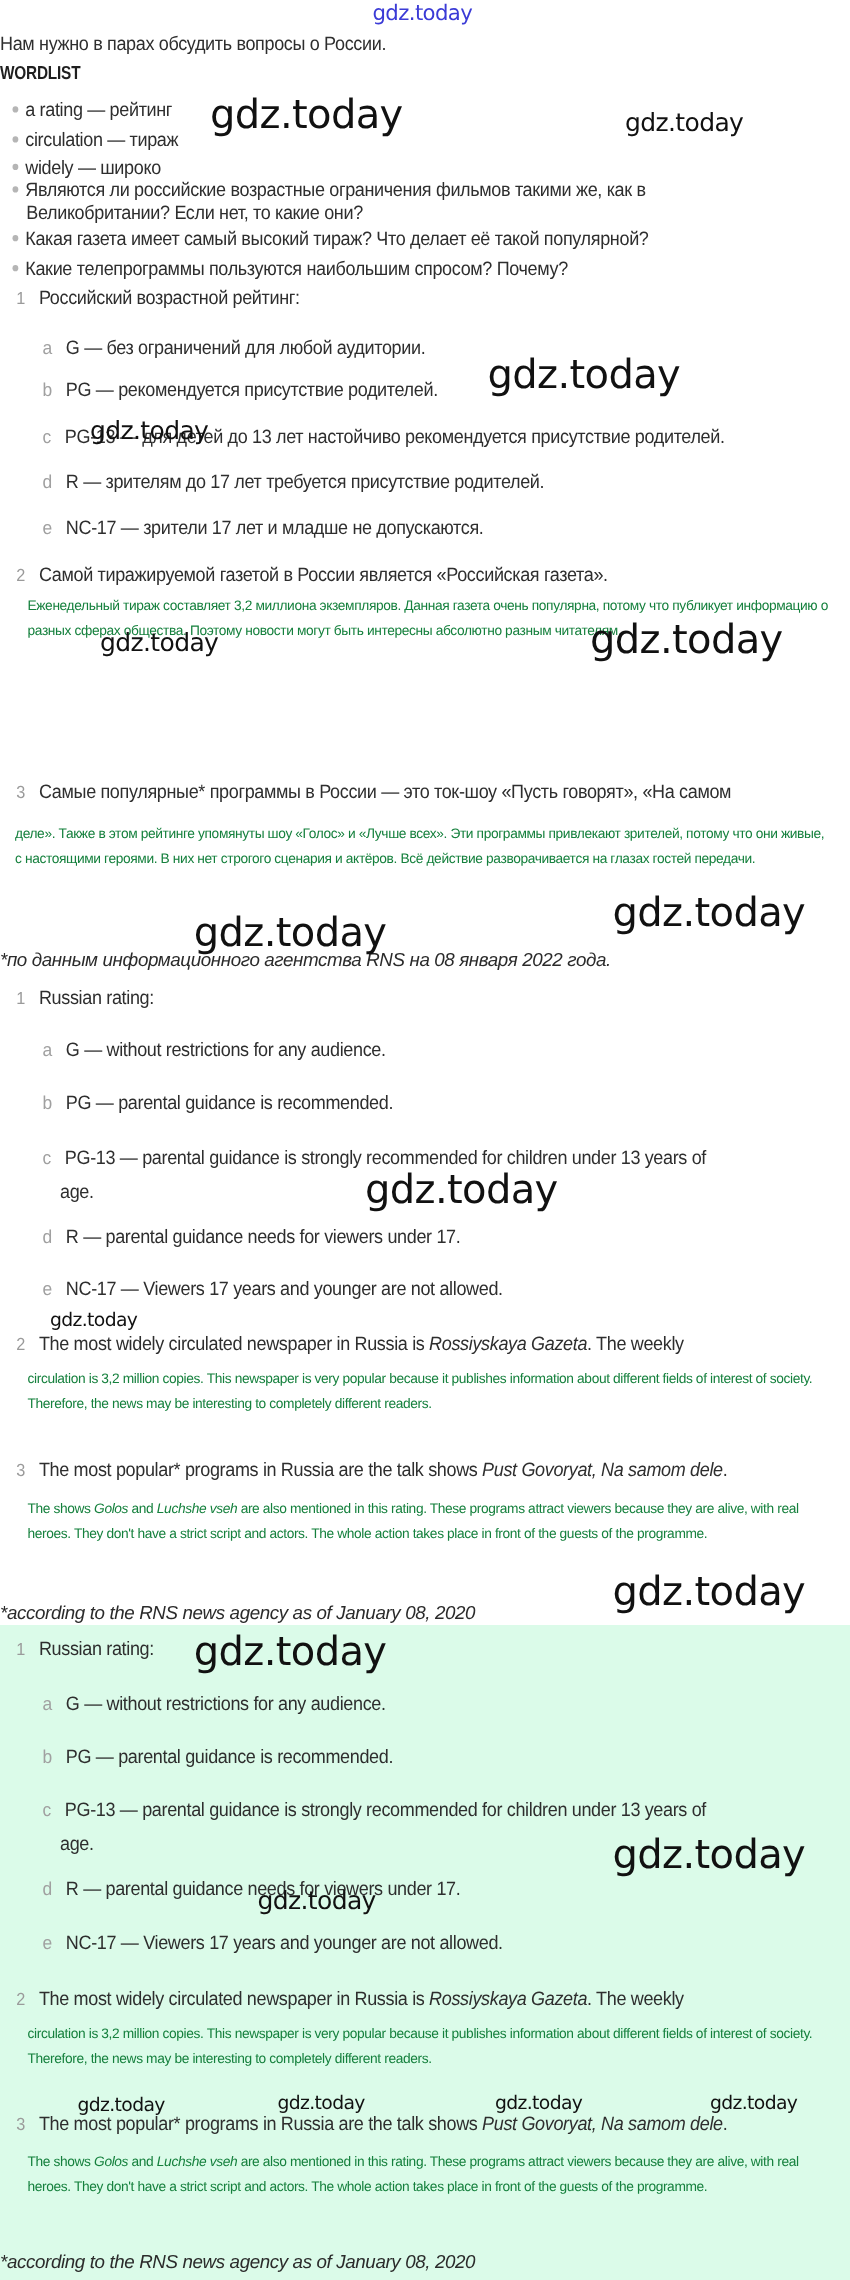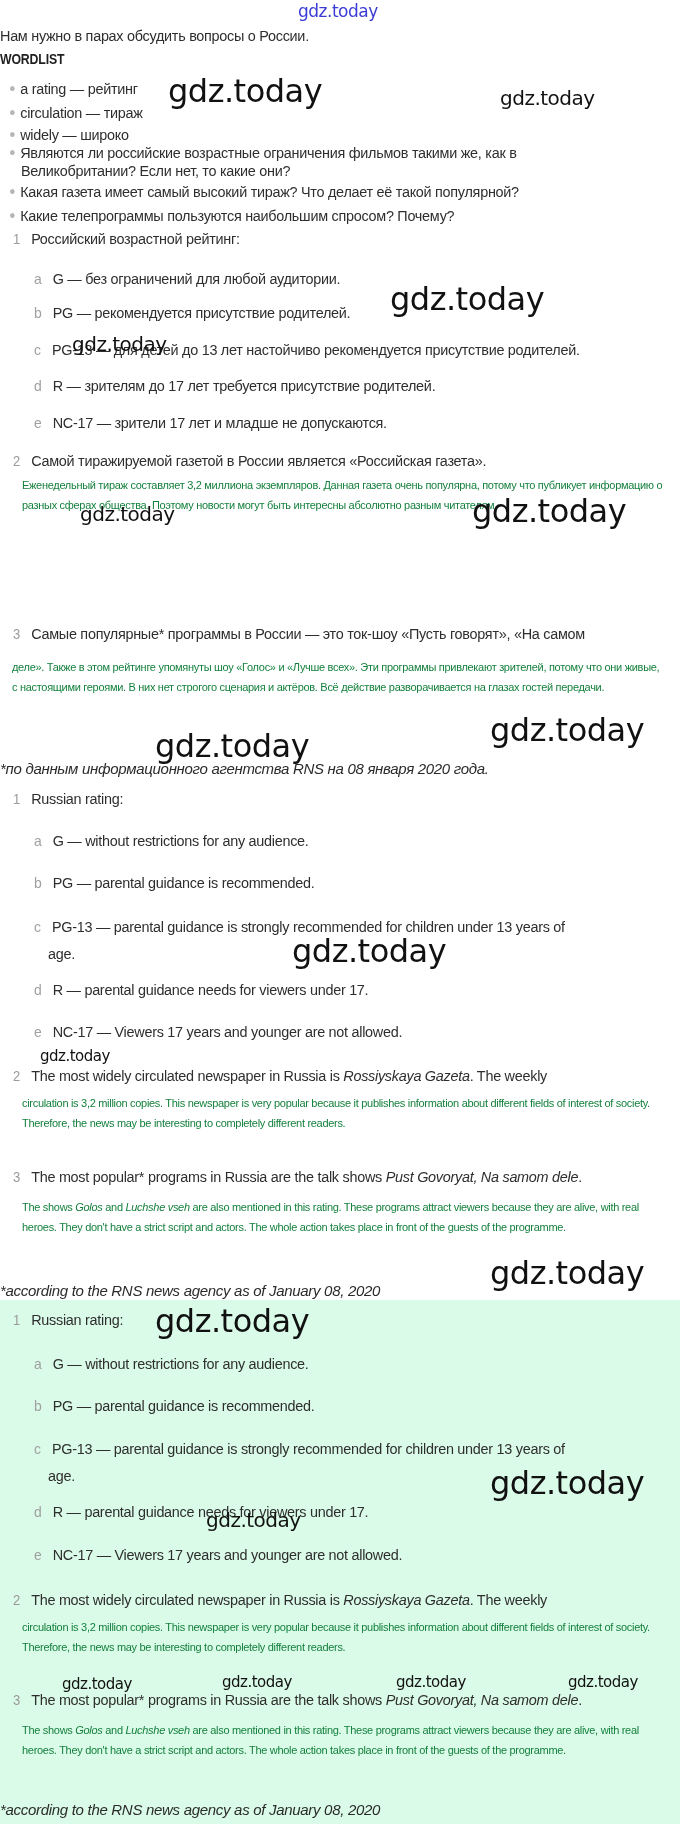--- a/index.html
+++ b/index.html
@@ -45,21 +45,21 @@
 <div class="abs txt" style="left:34px;top:304px;"><span class="letter">b</span>&nbsp;&nbsp;&nbsp;<span>PG — рекомендуется присутствие родителей.</span></div>
 <div class="abs txt" style="left:34px;top:341px;"><span class="letter">c</span>&nbsp;&nbsp;&nbsp;<span>PG-13 — для детей до 13 лет настойчиво рекомендуется присутствие родителей.</span></div>
 <div class="abs txt" style="left:34px;top:377px;"><span class="letter">d</span>&nbsp;&nbsp;&nbsp;<span>R — зрителям до 17 лет требуется присутствие родителей.</span></div>
 <div class="abs txt" style="left:34px;top:414px;"><span class="letter">e</span>&nbsp;&nbsp;&nbsp;<span>NC-17 — зрители 17 лет и младше не допускаются.</span></div>
 
 <div class="abs txt" style="left:13px;top:452px;"><span class="num">2</span>&nbsp;&nbsp;&nbsp;<span>Самой тиражируемой газетой в России является «Российская газета».</span></div>
 <div class="para" style="left:22px;top:475px;width:650px;">Еженедельный тираж составляет 3,2 миллиона экземпляров. Данная газета очень популярна, потому что публикует информацию о разных сферах общества. Поэтому новости могут быть интересны абсолютно разным читателям.</div>
 
 <div class="abs txt" style="left:13px;top:625px;"><span class="num">3</span>&nbsp;&nbsp;&nbsp;<span>Самые популярные* программы в России — это ток-шоу «Пусть говорят», «На самом</span></div>
 <div class="para" style="left:12px;top:657px;width:650px;">деле». Также в этом рейтинге упомянуты шоу «Голос» и «Лучше всех». Эти программы привлекают зрителей, потому что они живые, с настоящими героями. В них нет строгого сценария и актёров. Всё действие разворачивается на глазах гостей передачи.</div>
-<div class="abs foot" style="left:0;top:760px;">*по данным информационного агентства RNS на 08 января 2020 года.</div>
+<div class="abs foot" style="left:0;top:760px;">*по данным информационного агентства RNS на 08 января 2022 года.</div>
 
 <div class="abs txt" style="left:13px;top:790px;"><span class="num">1</span>&nbsp;&nbsp;&nbsp;<span>Russian rating:</span></div>
 <div class="abs txt" style="left:34px;top:832px;"><span class="letter">a</span>&nbsp;&nbsp;&nbsp;<span>G — without restrictions for any audience.</span></div>
 <div class="abs txt" style="left:34px;top:874px;"><span class="letter">b</span>&nbsp;&nbsp;&nbsp;<span>PG — parental guidance is recommended.</span></div>
 <div class="abs txt" style="left:34px;top:918px;"><span class="letter">c</span>&nbsp;&nbsp;&nbsp;<span>PG-13 — parental guidance is strongly recommended for children under 13 years of</span></div>
 <div class="abs txt" style="left:48px;top:945px;">age.</div>
 <div class="abs txt" style="left:34px;top:981px;"><span class="letter">d</span>&nbsp;&nbsp;&nbsp;<span>R — parental guidance needs for viewers under 17.</span></div>
 <div class="abs txt" style="left:34px;top:1023px;"><span class="letter">e</span>&nbsp;&nbsp;&nbsp;<span>NC-17 — Viewers 17 years and younger are not allowed.</span></div>
 
 <div class="abs txt" style="left:13px;top:1067px;"><span class="num">2</span>&nbsp;&nbsp;&nbsp;<span>The most widely circulated newspaper in Russia is </span><em>Rossiyskaya Gazeta</em><span>. The weekly</span></div>

